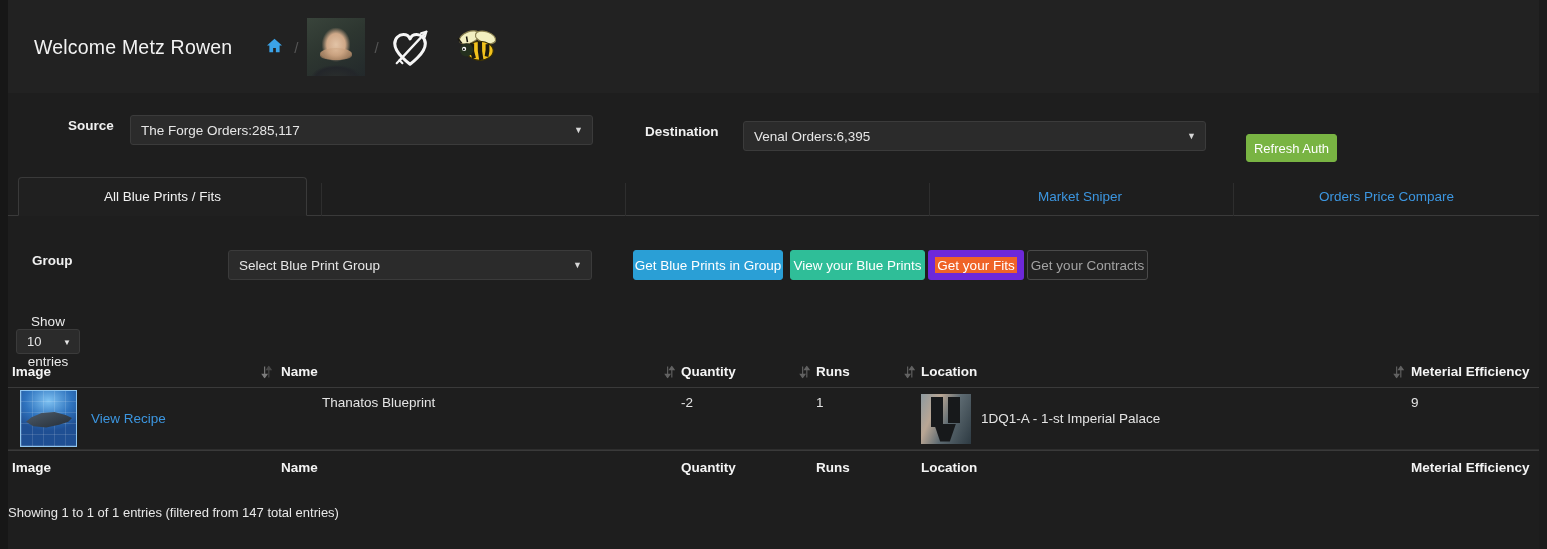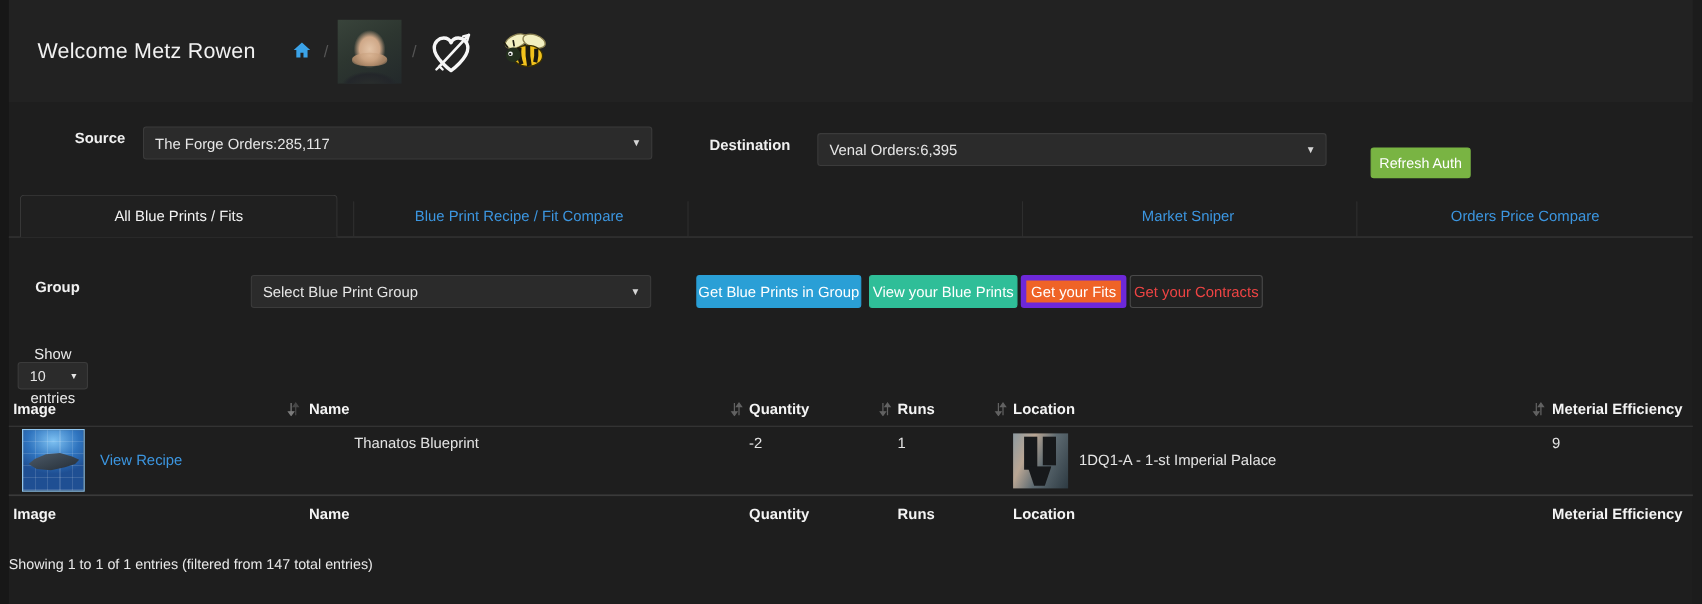--- a/index.html
+++ b/index.html
@@ -225,22 +225,22 @@
     font-size: 13.5px;
     color: #ffffff;
     border-radius: 3px;
     cursor: pointer;
     box-sizing: border-box;
     padding: 0 20px;
     white-space: nowrap;
   }
   .gbtn-blue   { left: 625px; width: 150px; background: #2a9fd6; border: 1px solid #2a9fd6; }
   .gbtn-teal   { left: 782px; width: 135px; background: #2fbe98; border: 1px solid #2fbe98; }
-  .gbtn-orange { left: 920px; width: 96px;  background: #ef6327; border: 5px solid #6d28d9; }
-  .gbtn-dark   { left: 1019px; width: 121px; background: #222222; border: 1px solid #4a4a4a; color: #ef4444; }
+  .gbtn-orange { left: 920px; width: 96px;  background: #ef6327; border: 7px solid #6d28d9; }
+  .gbtn-dark   { left: 1019px; width: 121px; background: #222222; border: 1px solid #4a4a4a; color: #a3a3a3; }
 
   
   .showrow {
     position: absolute;
     left: 8px;
     top: 314px;
     display: flex;
     align-items: center;
     font-size: 13.5px;
     color: #eaeaea;
@@ -450,21 +450,20 @@
       <span>Venal Orders:6,395</span>
       <span class="caret">▼</span>
     </div>
 
     <div class="btn-refresh">Refresh Auth</div>
   </div>
 
   <div class="tabs">
     <div class="tab active" style="left:10px;width:289px;">All Blue Prints / Fits</div>
     <div class="tab-sep" style="left:313px;"></div>
-    <div class="tab" style="left:314px;width:300px;">Blue Print Recipe / Fit Compare</div>
     <div class="tab-sep" style="left:617px;"></div>
     <div class="tab-sep" style="left:921px;"></div>
     <div class="tab" style="left:922px;width:300px;">Market Sniper</div>
     <div class="tab-sep" style="left:1225px;"></div>
     <div class="tab" style="left:1226px;width:305px;">Orders Price Compare</div>
   </div>
 
   <div class="grouprow">
     <div class="field-label lbl-group">Group</div>
     <div class="select-box sel-group">

